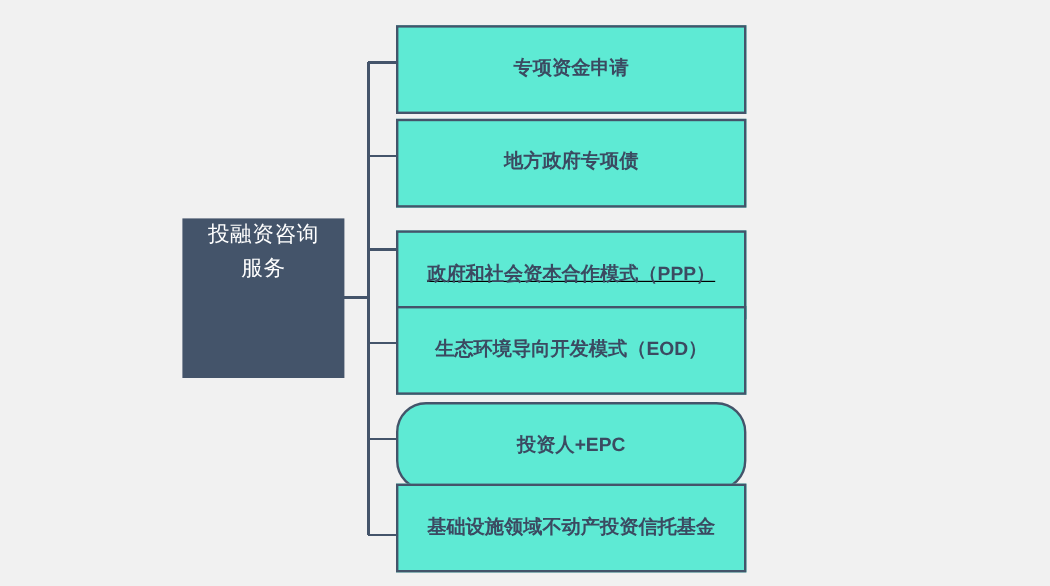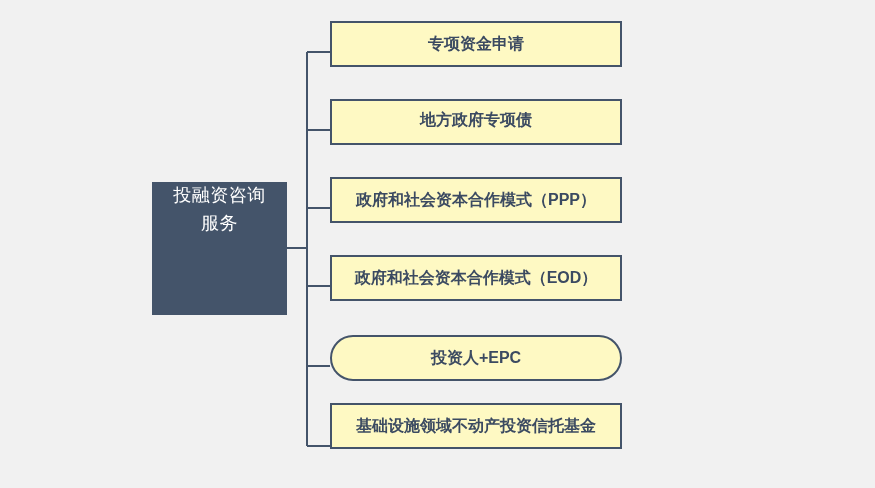--- a/index.html
+++ b/index.html
@@ -51,41 +51,41 @@
     width: 875px;
     height: 488px;
     pointer-events: none;
   }
 
   
   .branch-node {
     position: absolute;
     left: 330px;
     width: 292px;
-    height: 46px;
-    background: #fef9c3;
+    height: 74px;
+    background: #5eead4;
     border: 2px solid #44546a;
     box-sizing: border-box;
     display: flex;
     align-items: center;
     justify-content: center;
     padding: 0 6px;
   }
   .branch-label {
     color: #3b4a61;
     font-size: 16px;
     font-weight: bold;
     text-align: center;
     line-height: 1.2;
     white-space: nowrap;
   }
 
   .n1 { top: 21px; }
   .n2 { top: 99px; font-family: Liberation Mono, monospace; }
-  .n3 { top: 177px; }
+  .n3 { top: 192px; text-decoration: underline; }
   .n4 { top: 255px; }
   .n5 { top: 335px; border-radius: 25px; }
   .n6 { top: 403px; }
 </style>
 </head>
 <body>
 
 <div id="diagram">
 
   <div class="root-node">
@@ -115,21 +115,21 @@
 
   <div class="branch-node n2">
     <div class="branch-label">地方政府专项债</div>
   </div>
 
   <div class="branch-node n3">
     <div class="branch-label">政府和社会资本合作模式（PPP）</div>
   </div>
 
   <div class="branch-node n4">
-    <div class="branch-label">政府和社会资本合作模式（EOD）</div>
+    <div class="branch-label">生态环境导向开发模式（EOD）</div>
   </div>
 
   <div class="branch-node n5">
     <div class="branch-label">投资人+EPC</div>
   </div>
 
   <div class="branch-node n6">
     <div class="branch-label">基础设施领域不动产投资信托基金</div>
   </div>
 

